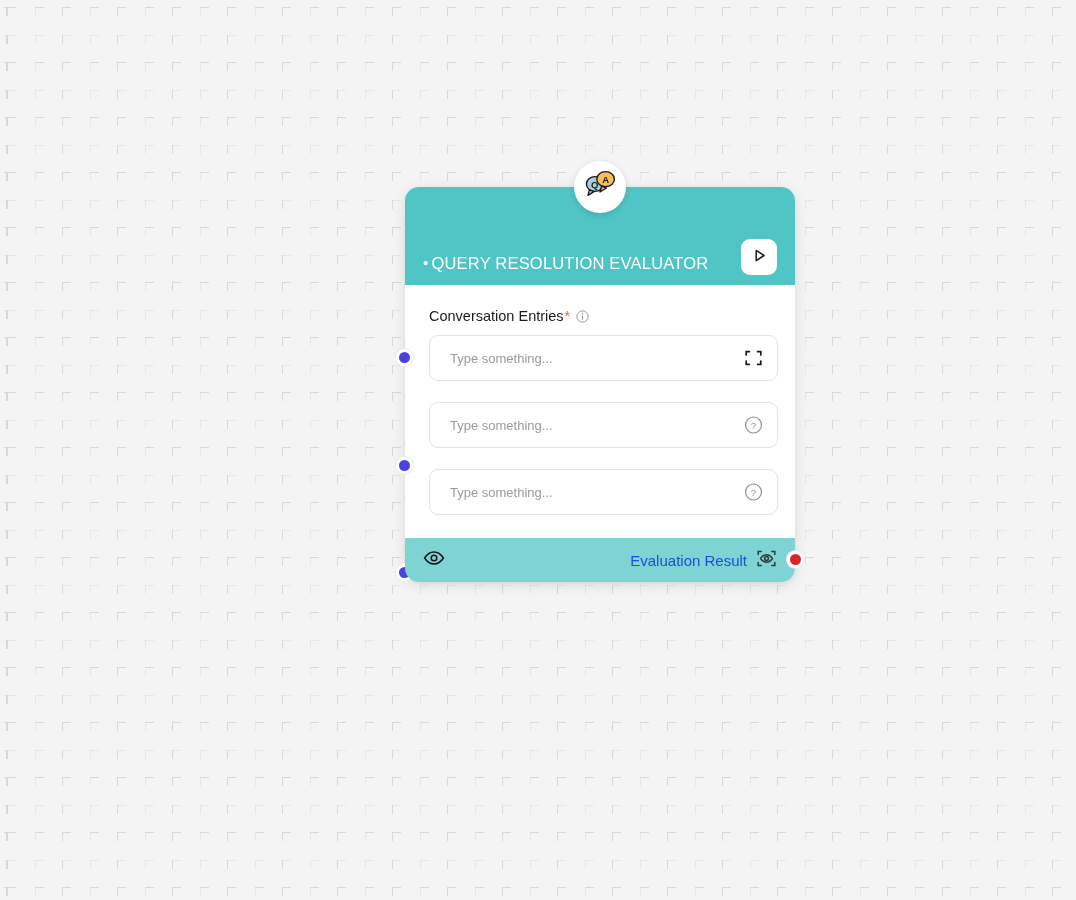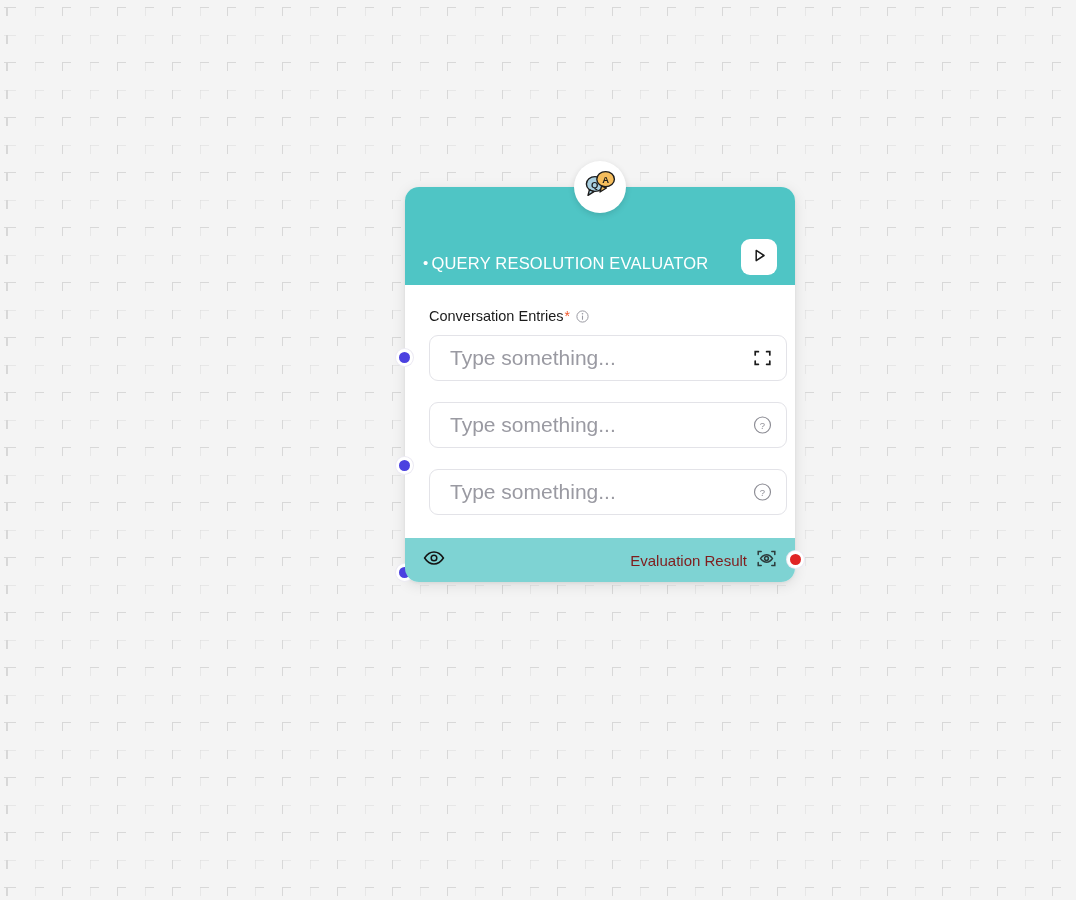--- a/index.html
+++ b/index.html
@@ -94,21 +94,21 @@
     height: 52px;
     border-radius: 50%;
     background: #ffffff;
     box-shadow: 0 2px 6px rgba(0,0,0,0.13);
     display: flex;
     align-items: center;
     justify-content: center;
   }
 
   
-  .node-body { padding: 22px 8px 20px 24px; background: #fff; }
+  .node-body { padding: 22px 17px 20px 24px; background: #fff; }
   .field { margin-bottom: 21px; }
   .field:last-child { margin-bottom: 3px; }
   .field-label-row {
     display: flex;
     align-items: center;
     gap: 4px;
     margin-bottom: 10px;
     height: 18px;
   }
   .field-label {
@@ -128,21 +128,21 @@
     background: #ffffff;
     display: flex;
     align-items: center;
     padding: 0 44px 0 18px;
   }
   .input-wrap input {
     border: 0;
     outline: 0;
     width: 100%;
     font-family: "Liberation Sans", sans-serif;
-    font-size: 21px;
+    font-size: 13px;
     color: #2b2b2b;
     background: transparent;
   }
   .input-wrap input::placeholder { color: #9a9aa2; }
   .input-adorn {
     position: absolute;
     right: 14px;
     top: 50%;
     transform: translateY(-50%);
     display: flex;
@@ -161,21 +161,21 @@
     padding: 0 18px;
   }
   .footer-left { display: flex; align-items: center; cursor: pointer; }
   .footer-right {
     margin-left: auto;
     display: flex;
     align-items: center;
     gap: 9px;
   }
   .footer-label {
-    color: #7f1d1d;
+    color: #1d4ed8;
     font-size: 15px;
     line-height: 1;
     white-space: nowrap;
   }
 
   
   .port {
     position: absolute;
     width: 17px;
     height: 17px;

